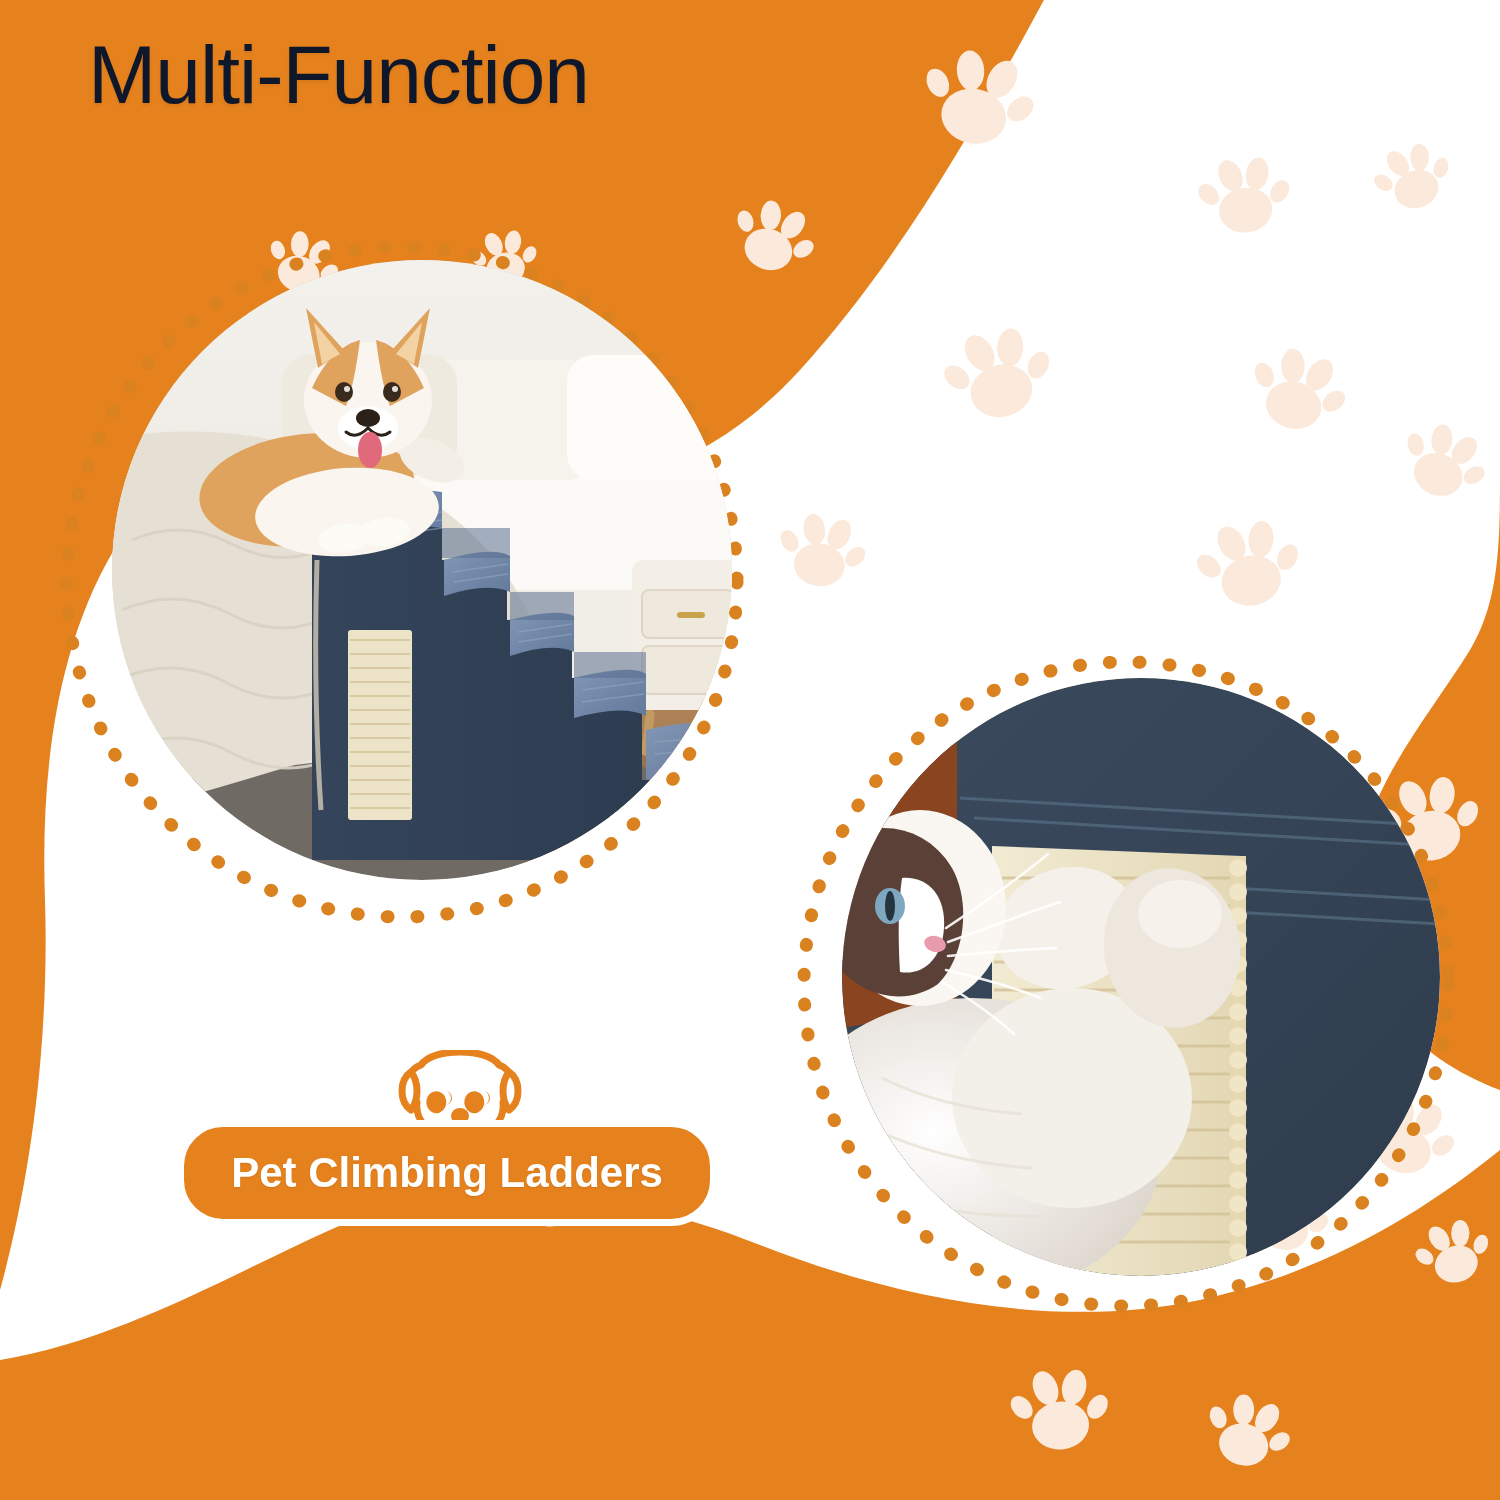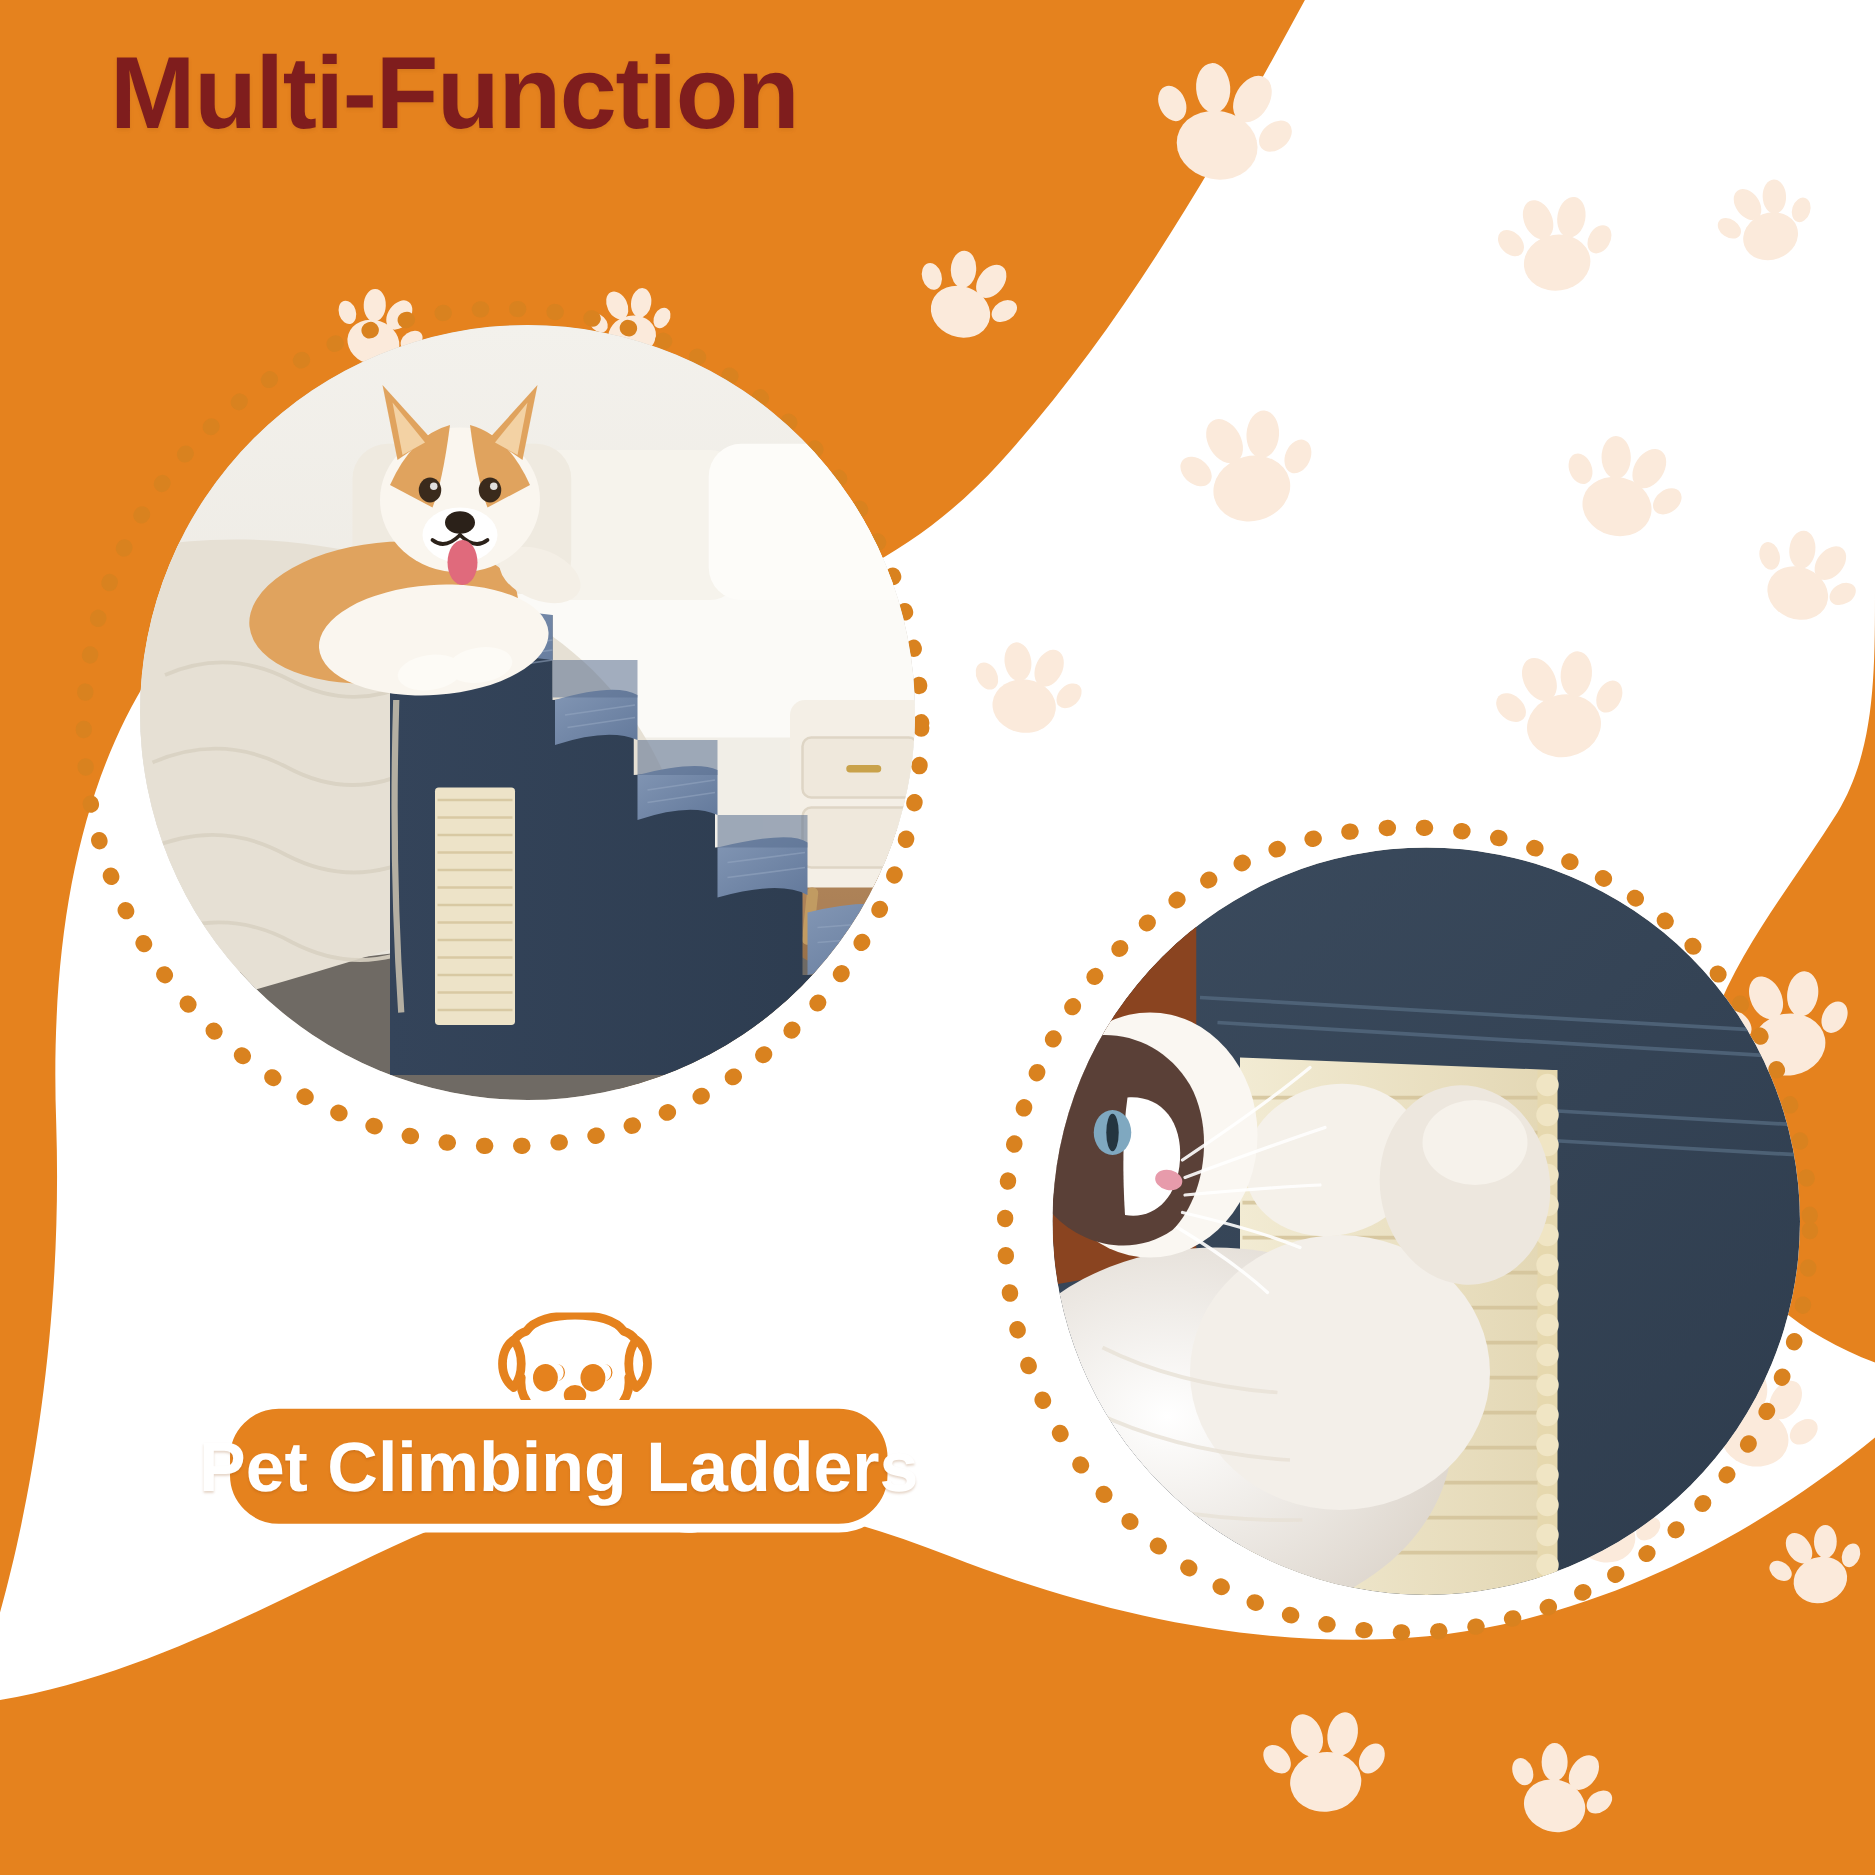--- a/index.html
+++ b/index.html
@@ -15,21 +15,21 @@
   .blob-layer svg{display:block;width:1500px;height:1500px;}
 
   
   .paws{position:absolute;inset:0;pointer-events:none;}
   .paws svg{display:block;width:1500px;height:1500px;}
 
   
   .title{
     position:absolute;left:88px;top:28px;
     font-size:82px;line-height:1.15;
-    font-weight:700;color:#7f1d1d;
+    font-weight:400;color:#0f172a;
     letter-spacing:-1px;
     white-space:nowrap;
     text-shadow:0 2px 3px rgba(150,80,10,.18);
     text-align:right;
   }
 
   
   .card{position:absolute;}
   .dot-ring{position:absolute;left:0;top:0;}
   .dot-ring svg{display:block;}
@@ -52,21 +52,21 @@
     text-shadow:0 1px 2px rgba(140,70,8,.22);
     white-space:nowrap;
   }
   .mascot{position:absolute;pointer-events:none;}
   .mascot svg{display:block;}
 
   
   #card-dog{left:52px;top:232px;width:700px;height:700px;}
   #card-dog .photo{left:60px;top:28px;width:620px;height:620px;}
   #pill-dog{left:125px;top:888px;width:540px;height:106px;}
-  #pill-dog .pill{width:100%;height:100%;font-size:56px;}
+  #pill-dog .pill{width:100%;height:100%;font-size:42px;}
   #mascot-dog{left:218px;top:-70px;width:130px;height:96px;}
 
   
   #card-cat{left:790px;top:648px;width:672px;height:672px;}
   #card-cat .photo{left:52px;top:30px;width:598px;height:598px;}
 </style>
 </head>
 <body>
 
 <div class="stage">

